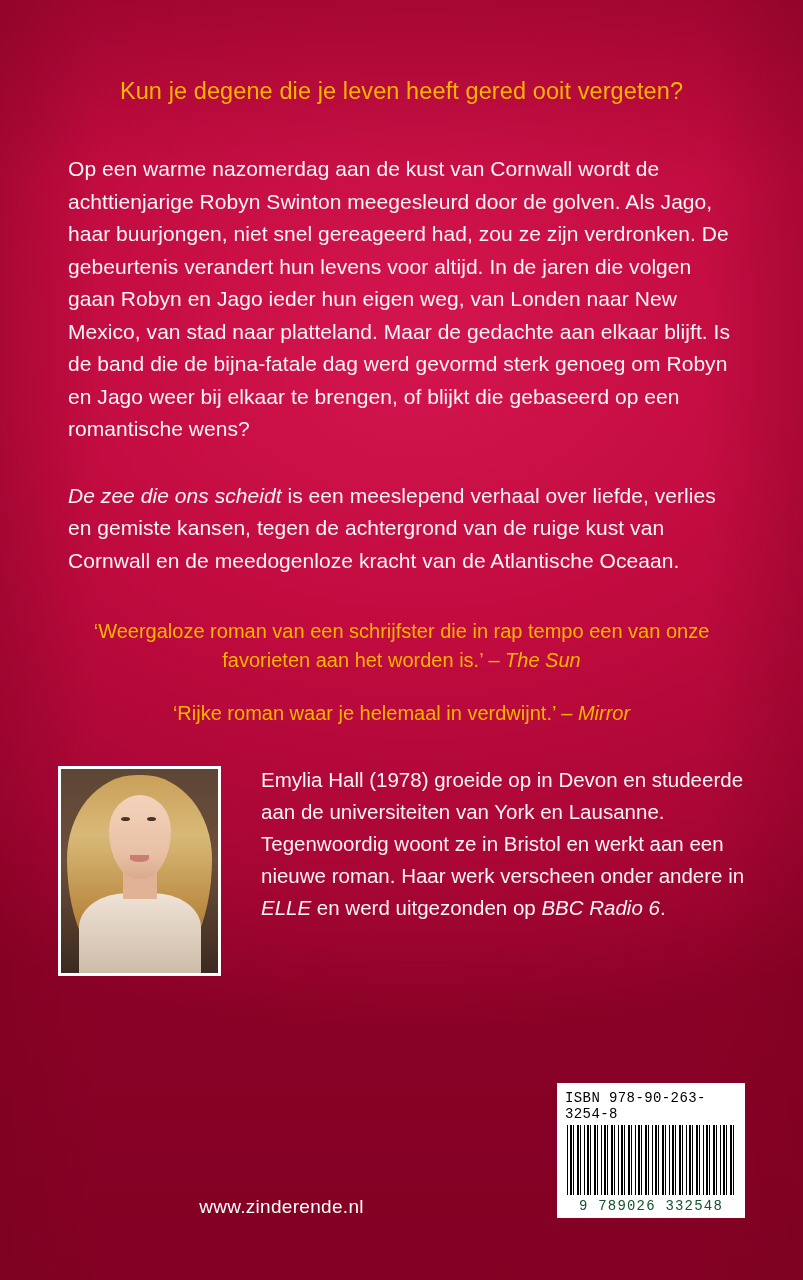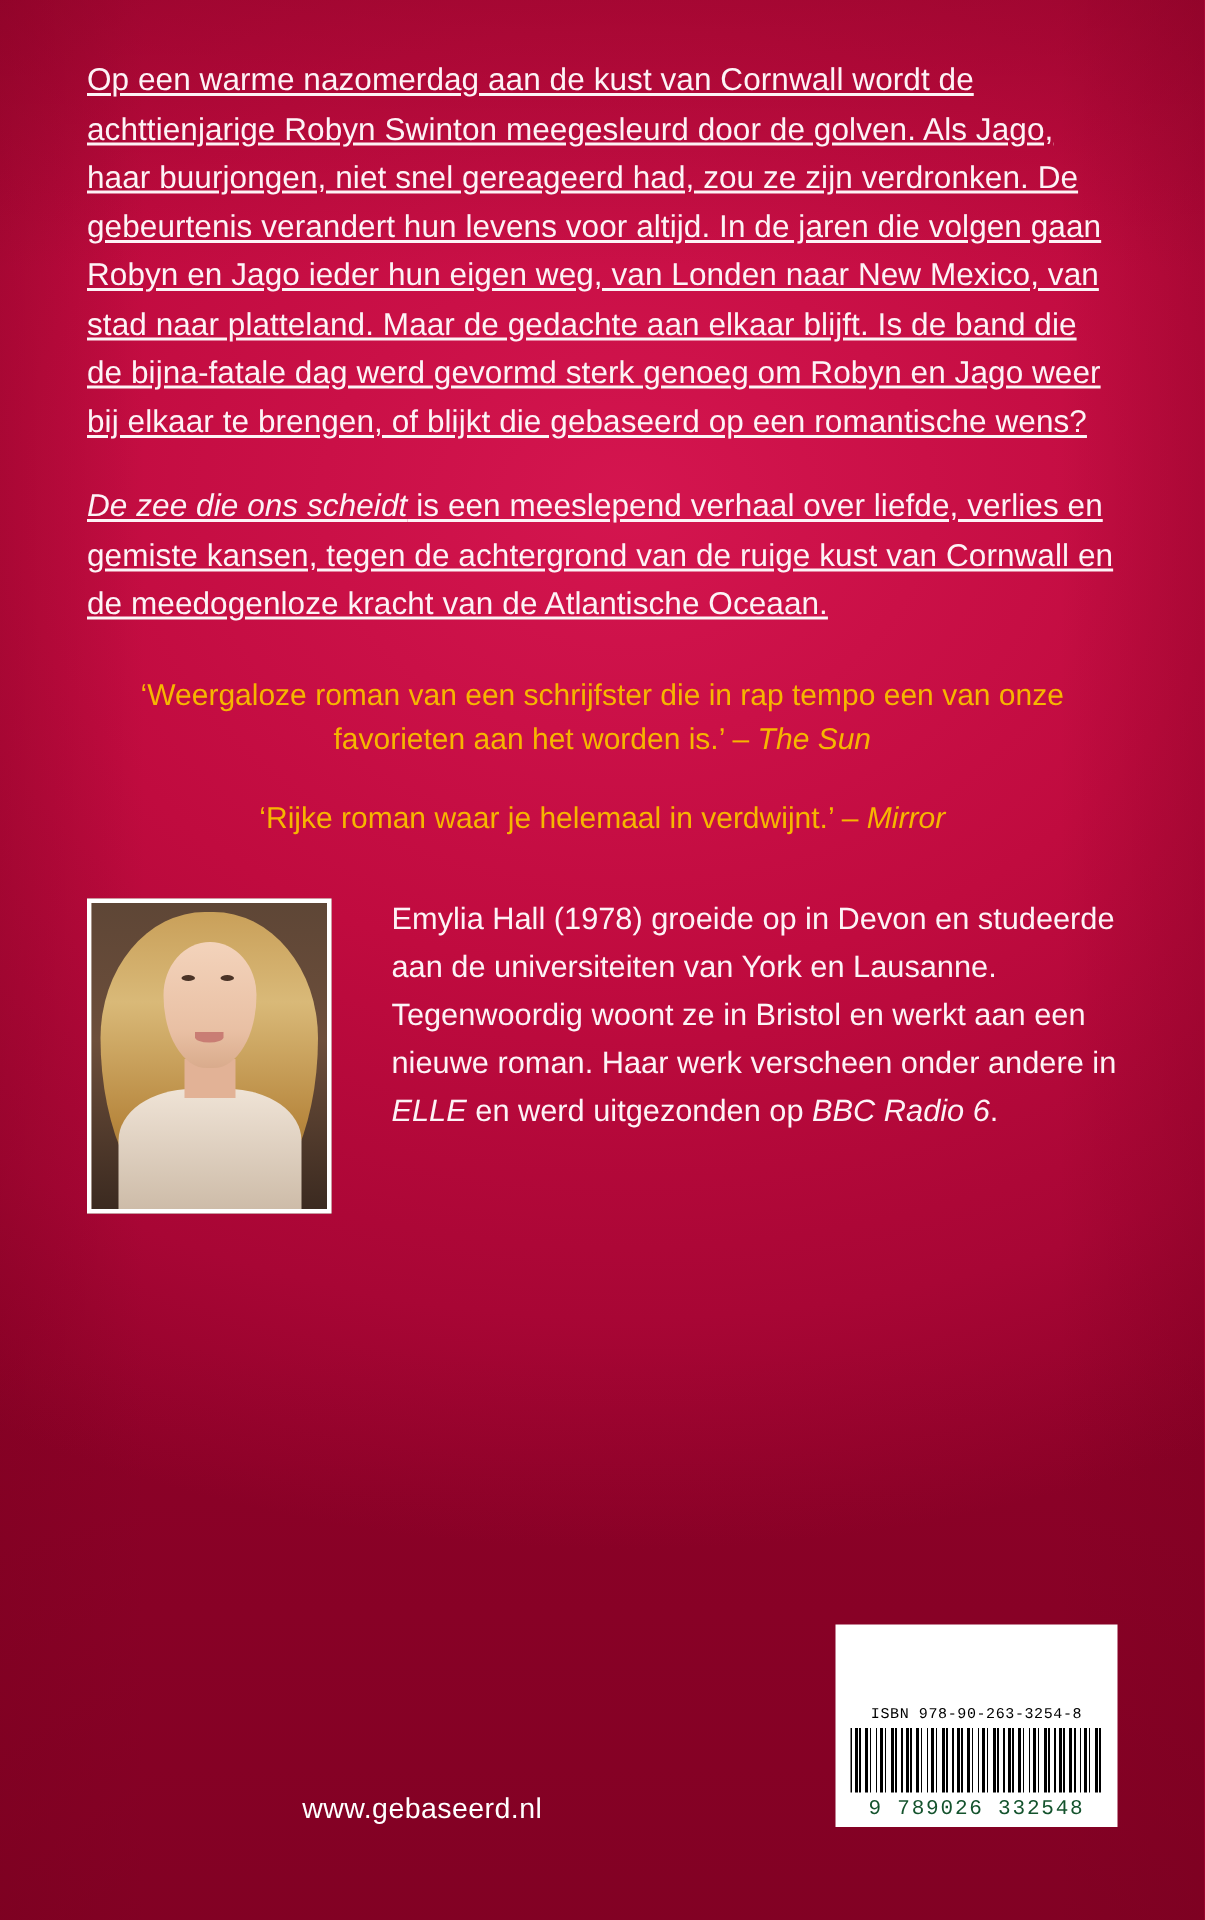--- a/index.html
+++ b/index.html
@@ -41,25 +41,24 @@
     text-align: center;
     margin: 0;
     padding-top: 78px;
     letter-spacing: 0.1px;
     font-weight: 400;
   }
   .blurb {
     color: #fdf3f6;
     font-size: 21px;
     line-height: 32.5px;
-    margin: 0;
+    margin: 10px;
     padding-top: 38px;
     text-align: left;
     letter-spacing: 0.05px;
-    text-decoration: underline;
   }
   .blurb.second {
     padding-top: 24px;
   }
   .blurb .it {
     font-style: italic;
   }
   .quotes {
     padding-top: 30px;
   }
@@ -174,25 +173,24 @@
     height: 135px;
     background: #ffffff;
     box-sizing: border-box;
     padding: 7px 8px 4px 8px;
     display: flex;
     flex-direction: column;
     align-items: center;
   }
   .isbn-text {
     font-family: "Liberation Mono", monospace;
-    font-size: 10px;
+    font-size: 14px;
     color: #000;
     letter-spacing: 0.4px;
     margin-bottom: 3px;
-    margin-top: 48px;
   }
   .bars {
     width: 168px;
     height: 84px;
     background-image: repeating-linear-gradient(
       to right,
       #000 0px, #000 1px, #fff 1px, #fff 3px,
       #000 3px, #000 5px, #fff 5px, #fff 6px,
       #000 6px, #000 7px, #fff 7px, #fff 10px,
       #000 10px, #000 12px, #fff 12px, #fff 13px,
@@ -217,20 +215,21 @@
     letter-spacing: 0.3px;
     padding-right: 240px;
   }
 </style>
 </head>
 <body>
 
 <div class="cover">
   <div class="inner">
 
+    <h1 class="headline">Kun je degene die je leven heeft gered ooit vergeten?</h1>
 
     <p class="blurb">Op een warme nazomerdag aan de kust van Cornwall wordt de achttienjarige Robyn Swinton meegesleurd door de golven. Als Jago, haar buurjongen, niet snel gereageerd had, zou ze zijn verdronken. De gebeurtenis verandert hun levens voor altijd. In de jaren die volgen gaan Robyn en Jago ieder hun eigen weg, van Londen naar New Mexico, van stad naar platteland. Maar de gedachte aan elkaar blijft. Is de band die de bijna-fatale dag werd gevormd sterk genoeg om Robyn en Jago weer bij elkaar te brengen, of blijkt die gebaseerd op een romantische wens?</p>
 
     <p class="blurb second"><span class="it">De zee die ons scheidt</span><span> is een meeslepend verhaal over liefde, verlies en gemiste kansen, tegen de achtergrond van de ruige kust van Cornwall en de meedogenloze kracht van de Atlantische Oceaan.</span></p>
 
     <div class="quotes">
       <p class="quote"><span>‘Weergaloze roman van een schrijfster die in rap tempo een van onze favorieten aan het worden is.’ – </span><span class="src">The Sun</span></p>
       <p class="quote"><span>‘Rijke roman waar je helemaal in verdwijnt.’ – </span><span class="src">Mirror</span></p>
     </div>
 
@@ -244,20 +243,20 @@
         <div class="ph-eye l"></div>
         <div class="ph-eye r"></div>
         <div class="ph-mouth"></div>
       </div>
       <div class="author-text"><span>Emylia Hall (1978) groeide op in Devon en studeerde aan de universiteiten van York en Lausanne. Tegenwoordig woont ze in Bristol en werkt aan een nieuwe roman. Haar werk verscheen onder andere in </span><span class="it">ELLE</span><span> en werd uitgezonden op </span><span class="it">BBC Radio 6</span><span>.</span></div>
     </div>
 
   </div>
 
   <div class="footer">
-    <div class="website">www.gebaseerd.nl</div>
+    <div class="website">www.zinderende.nl</div>
     <div class="barcode-box">
       <div class="isbn-text">ISBN 978-90-263-3254-8</div>
       <div class="bars"></div>
       <div class="barcode-digits">9 789026 332548</div>
     </div>
   </div>
 </div>
 
 </body></html>

